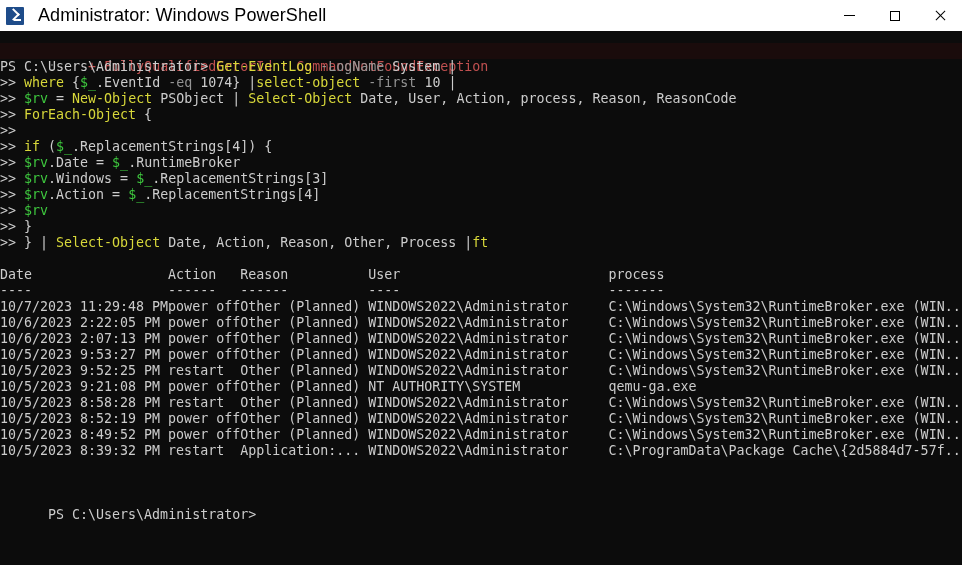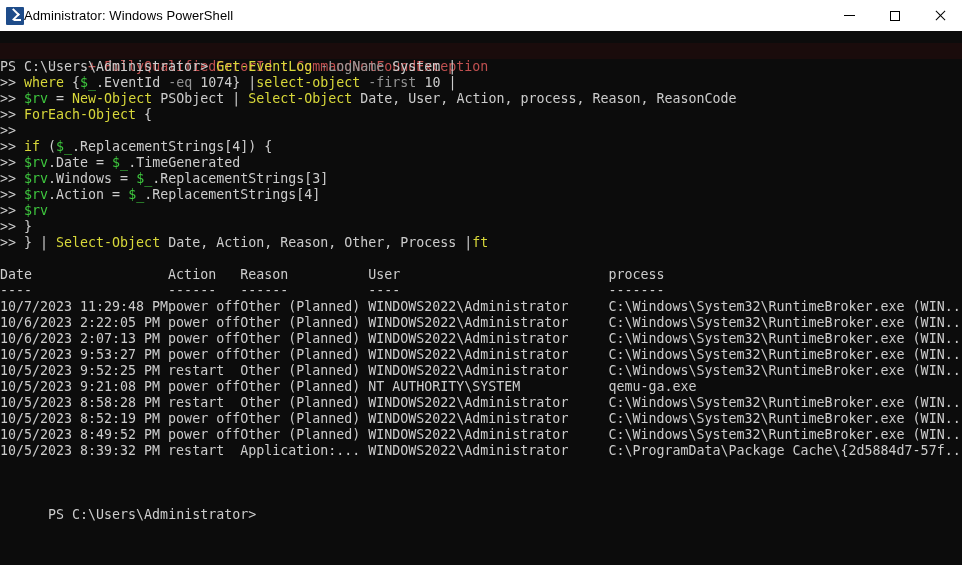--- a/index.html
+++ b/index.html
@@ -62,23 +62,23 @@
   #app-icon .underscore {
     position: absolute;
     left: 8px;
     bottom: 4px;
     width: 7px;
     height: 2px;
     background: #ffffff;
   }
   #title-text {
     font-family: "Liberation Sans", sans-serif;
-    font-size: 13px;
+    font-size: 18px;
     color: #000000;
-    margin-left: 0;
+    margin-left: 14px;
     white-space: nowrap;
     letter-spacing: 0.1px;
   }
   #window-controls {
     display: flex;
     height: 31px;
     flex: 0 0 auto;
   }
   .wbtn {
     width: 45px;
@@ -187,21 +187,21 @@
       <span class="cut-char">:</span><span>    + FullyQualifiedErrorId : CommandNotFoundException</span>
     </div>
 
     <div id="command-block">
         <div class="line"><span class="c-white">PS C:\Users\Administrator&gt; </span><span class="c-yellow">Get-EventLog</span><span class="c-white"> </span><span class="c-grey">-LogName</span><span class="c-white"> System </span><span class="c-white">|</span></div>
         <div class="line"><span class="c-white">&gt;&gt; </span><span class="c-yellow">where </span><span class="c-white">{</span><span class="c-green">$_</span><span class="c-white">.EventId </span><span class="c-grey">-eq</span><span class="c-white"> 1074} |</span><span class="c-yellow">select-object</span><span class="c-white"> </span><span class="c-grey">-first</span><span class="c-white"> 10 |</span></div>
         <div class="line"><span class="c-white">&gt;&gt; </span><span class="c-green">$rv</span><span class="c-white"> = </span><span class="c-yellow">New-Object</span><span class="c-white"> PSObject | </span><span class="c-yellow">Select-Object</span><span class="c-white"> Date, User, Action, process, Reason, ReasonCode</span></div>
         <div class="line"><span class="c-white">&gt;&gt; </span><span class="c-yellow">ForEach-Object</span><span class="c-white"> {</span></div>
         <div class="line"><span class="c-white">&gt;&gt;</span></div>
         <div class="line"><span class="c-white">&gt;&gt; </span><span class="c-yellow">if </span><span class="c-white">(</span><span class="c-green">$_</span><span class="c-white">.ReplacementStrings[4]) {</span></div>
-        <div class="line"><span class="c-white">&gt;&gt; </span><span class="c-green">$rv</span><span class="c-white">.Date = </span><span class="c-green">$_</span><span class="c-white">.TimeGenerated</span></div>
+        <div class="line"><span class="c-white">&gt;&gt; </span><span class="c-green">$rv</span><span class="c-white">.Date = </span><span class="c-green">$_</span><span class="c-white">.RuntimeBroker</span></div>
         <div class="line"><span class="c-white">&gt;&gt; </span><span class="c-green">$rv</span><span class="c-white">.Windows = </span><span class="c-green">$_</span><span class="c-white">.ReplacementStrings[3]</span></div>
         <div class="line"><span class="c-white">&gt;&gt; </span><span class="c-green">$rv</span><span class="c-white">.Action = </span><span class="c-green">$_</span><span class="c-white">.ReplacementStrings[4]</span></div>
         <div class="line"><span class="c-white">&gt;&gt; </span><span class="c-green">$rv</span></div>
         <div class="line"><span class="c-white">&gt;&gt; </span><span class="c-white">}</span></div>
         <div class="line"><span class="c-white">&gt;&gt; </span><span class="c-white">} | </span><span class="c-yellow">Select-Object</span><span class="c-white"> Date, Action, Reason, Other, Process |</span><span class="c-yellow">ft</span></div>
       </div>
 
     <div class="line blank"></div>
 
     <div id="table-block">

